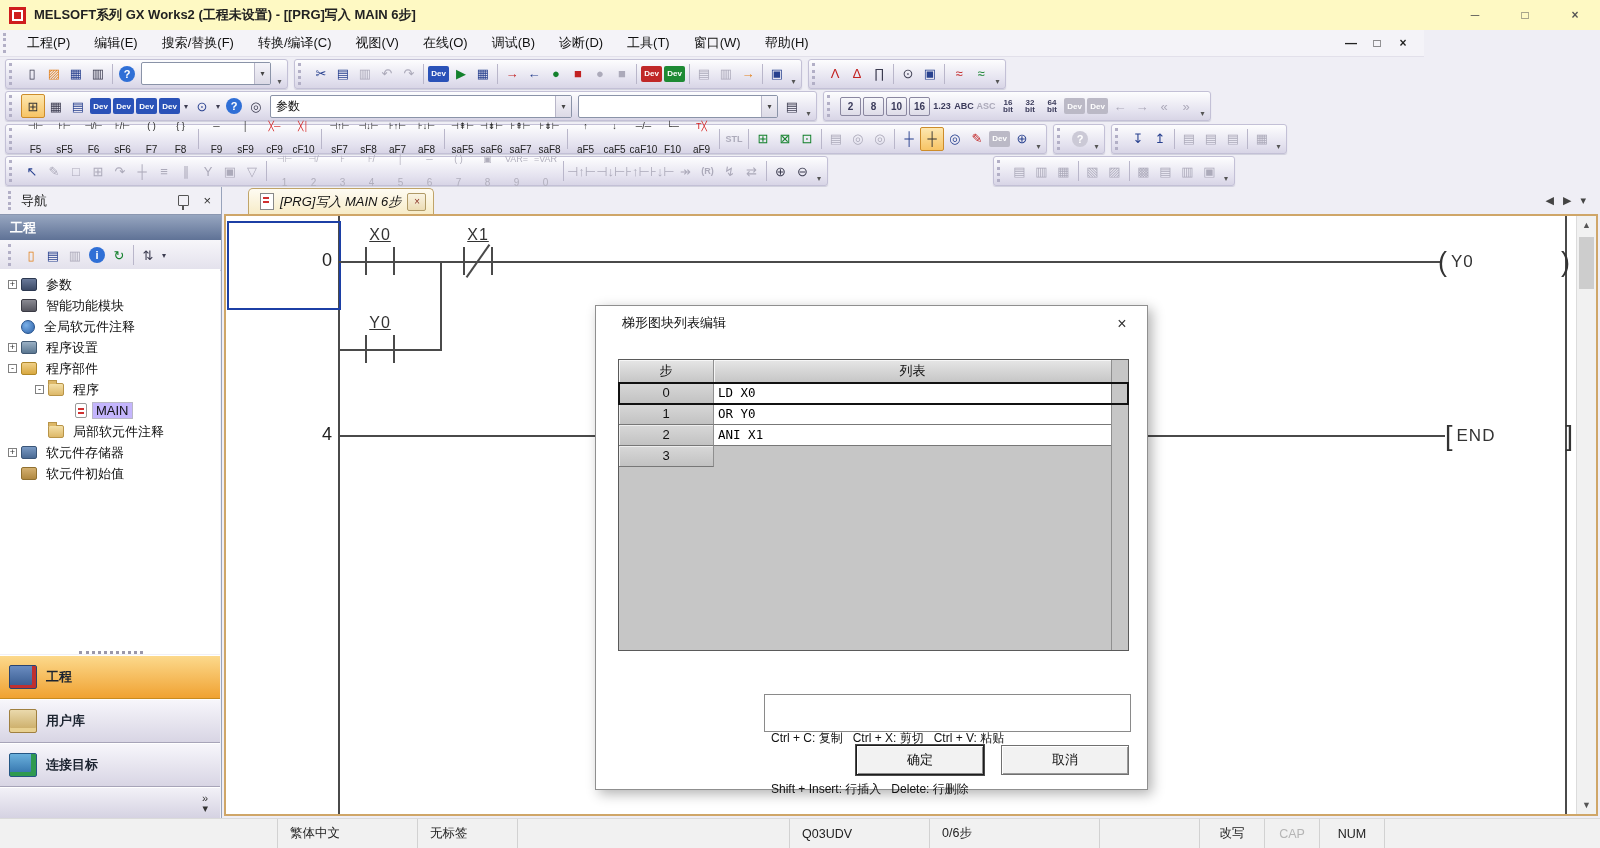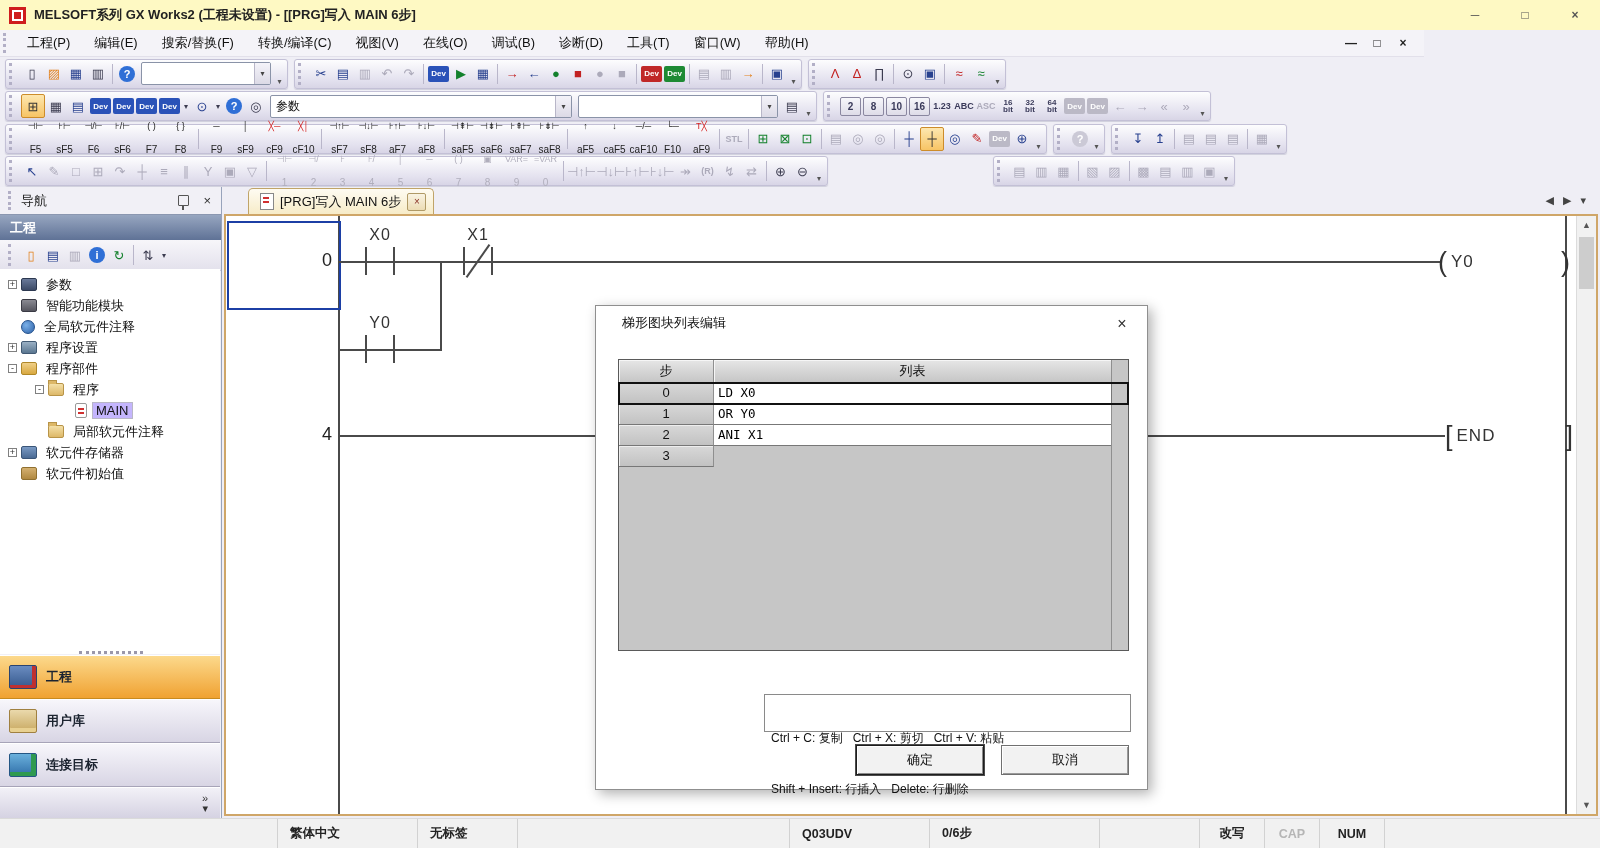--- a/index.html
+++ b/index.html
@@ -82,37 +82,37 @@
   .nav-big{height:44px;display:flex;align-items:center;gap:9px;padding-left:9px;font-size:13px;font-weight:bold;color:#1c2430;background:linear-gradient(#f7f6fb,#d8d5e4);border-top:1px solid #fff;border-bottom:1px solid #a7a4b8;box-sizing:border-box;}
   .nav-big.active{background:linear-gradient(#fcd98c,#f0a232);border-bottom:1px solid #c88a20;}
   .navico{width:26px;height:22px;border-radius:2px;flex:none;}
   [data-name="project-nav-icon"]{background:linear-gradient(#6a8cc0,#35588c);border:1px solid #2a4470;box-shadow:inset -4px -3px 0 #c03030;}
   [data-name="user-library-icon"]{background:linear-gradient(#ead9ac,#c8a860);border:1px solid #a08040;box-shadow:inset 0 -4px 0 #e8d090;}
   [data-name="connection-destination-icon"]{background:linear-gradient(#6ab0dc,#2f6ea8);border:1px solid #245684;box-shadow:inset -5px -4px 0 #2f9a50;}
   #navstrip{position:absolute;bottom:0;left:0;right:1px;height:31px;background:linear-gradient(#f2f1f7,#d5d2e2);border-top:1px solid #fff;display:flex;flex-direction:column;align-items:flex-end;justify-content:center;padding-right:12px;font-size:11px;color:#333;line-height:10px;box-sizing:border-box;}
   
   #editor{position:absolute;left:222px;top:187px;width:1378px;height:631px;background:#efeef5;}
   #tabbar{position:relative;height:27px;}
-  .tab{position:absolute;left:26px;top:1px;height:26px;display:flex;align-items:center;gap:6px;padding:0 7px 0 11px;background:linear-gradient(#fefbf2,#f7ecc8);border:1px solid #c0a468;border-bottom:none;border-radius:5px 5px 0 0;font-size:13px;color:#111;box-sizing:border-box;}
+  .tab{position:absolute;left:26px;top:1px;height:26px;display:flex;align-items:center;gap:6px;padding:0 7px 0 11px;background:linear-gradient(#fefbf2,#f7ecc8);border:1px solid #c0a468;border-bottom:none;border-radius:5px 5px 0 0;font-size:13px;color:#111;box-sizing:border-box;font-style:italic;}
   .tabicon{width:12px;height:15px;background:#fff;border:1px solid #888;position:relative;flex:none;}
   .tabicon:before{content:"";position:absolute;left:2px;top:3px;width:6px;height:2px;background:#d03030;}
   .tabicon:after{content:"";position:absolute;left:2px;top:7px;width:6px;height:2px;background:#d03030;}
   .tab-close{width:17px;height:16px;background:linear-gradient(#f9f3e2,#ecdcb4);border:1px solid #b09a66;font-size:10px;color:#8a3326;display:flex;align-items:center;justify-content:center;border-radius:2px;}
   .tab-arrows{position:absolute;right:14px;top:7px;font-size:11px;color:#444;display:flex;gap:9px;}
   #canvas{position:absolute;left:2px;top:27px;width:1374px;height:602px;background:#fff;border:2px solid #cfa668;box-sizing:border-box;}
   .busbar{position:absolute;top:0;bottom:0;width:2px;background:#4a4a4a;}
   .selrect{position:absolute;left:1px;top:5px;width:110px;height:85px;border:2px solid #1c3fa5;}
   .stepnum{position:absolute;width:48px;text-align:right;font-size:18px;color:#222;}
   .wire{position:absolute;height:2px;background:#4a4a4a;}
   .vwire{position:absolute;width:2px;background:#4a4a4a;}
   .contact{position:absolute;width:30px;height:28px;}
   .cbar{position:absolute;top:0;width:2px;height:28px;background:#4a4a4a;}
   .cbar.l{left:0;} .cbar.r{right:0;}
   .slash{position:absolute;left:-5px;top:13px;width:40px;height:2px;background:#4a4a4a;transform:rotate(-55deg);}
-  .devlbl{position:absolute;width:60px;text-align:center;font-size:16px;color:#333;letter-spacing:1px;}
+  .devlbl{position:absolute;width:60px;text-align:center;font-size:16px;color:#333;letter-spacing:1px;text-decoration:underline;}
   .outgrp{position:absolute;display:flex;align-items:center;height:34px;}
   .par{font-size:27px;color:#333;font-weight:400;line-height:30px;}
   .olbl{font-size:17px;color:#333;letter-spacing:1px;margin-left:4px;}
   .flexsp{flex:1;}
   .vscroll{position:absolute;right:0;top:0;bottom:0;width:19px;background:#f1f1f1;border-left:1px solid #dcdcdc;}
   .vs-up,.vs-dn{position:absolute;left:0;right:0;height:18px;text-align:center;font-size:9px;color:#555;line-height:18px;}
   .vs-up{top:0;} .vs-dn{bottom:0;}
   .vs-thumb{position:absolute;top:21px;left:2px;right:2px;height:52px;background:#cdcdcd;}
   
   #dialog{position:absolute;left:595px;top:305px;width:553px;height:485px;background:#fff;border:1px solid #8f8f8f;box-shadow:4px 4px 12px rgba(0,0,0,.3);z-index:20;box-sizing:border-box;}
@@ -125,21 +125,21 @@
   .dt-hcell.c1{width:95px;} .dt-hcell.c2{width:398px;}
   .dt-row{display:flex;height:21px;position:relative;}
   .dt-step{width:95px;background:linear-gradient(#d8d8d8,#c2c2c2);border-right:1px solid #8f8f8f;border-bottom:1px solid #777;text-align:center;font-size:13px;line-height:20px;color:#111;box-sizing:border-box;box-shadow:inset 1px 1px 0 #eee;}
   .dt-code{width:398px;background:#fff;border-right:1px solid #777;border-bottom:1px solid #777;font-family:"DejaVu Sans Mono",monospace;font-size:12.5px;padding:0 4px;line-height:20px;color:#000;box-sizing:border-box;}
   .dt-row.selected{outline:2px solid #111;outline-offset:-1px;z-index:2;}
   .dlg-hint{position:absolute;left:168px;top:388px;width:367px;height:38px;border:1px solid #8a8a8a;font-size:12px;color:#111;padding:1px 6px;line-height:17px;box-sizing:border-box;white-space:pre;}
   .dlg-btn{position:absolute;top:439px;width:128px;height:30px;background:#f2f2f2;border:1px solid #707070;box-shadow:inset 1px 1px 0 #fff,inset -1px -1px 0 #9a9a9a;font-size:13px;color:#111;display:flex;align-items:center;justify-content:center;box-sizing:border-box;}
   #okbtn{left:260px;border:1px solid #1d1d1d;box-shadow:inset 1px 1px 0 #fff,inset -1px -1px 0 #8a8a8a,0 0 0 1px #4a4a4a;}
   #cancelbtn{left:405px;}
   
-  #statusbar{position:absolute;left:0;top:818px;width:1600px;height:30px;background:#f1f1f1;display:flex;border-top:1px solid #dadada;box-sizing:border-box;font-weight:bold;}
+  #statusbar{position:absolute;left:0;top:818px;width:1600px;height:30px;background:#f1f1f1;display:flex;border-top:1px solid #dadada;box-sizing:border-box;}
   .seg{border-right:1px solid #d2d2d2;display:flex;align-items:center;padding-left:12px;font-size:12.5px;color:#222;box-sizing:border-box;flex:none;}
   .seg.center{justify-content:center;padding-left:0;}
   .seg.dim{color:#b5b5b5;}
 </style>
 </head>
 <body>
 
 <div id="app" data-name="application-window">
 
   <div id="titlebar" data-name="title-bar">

